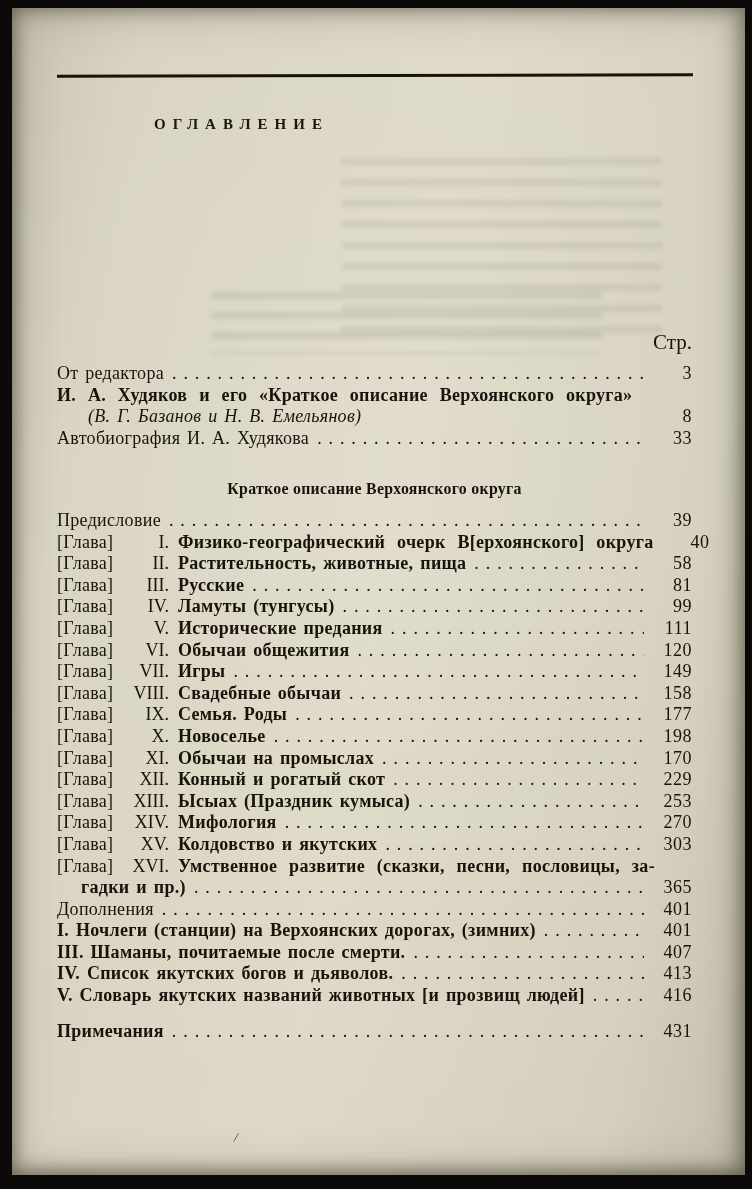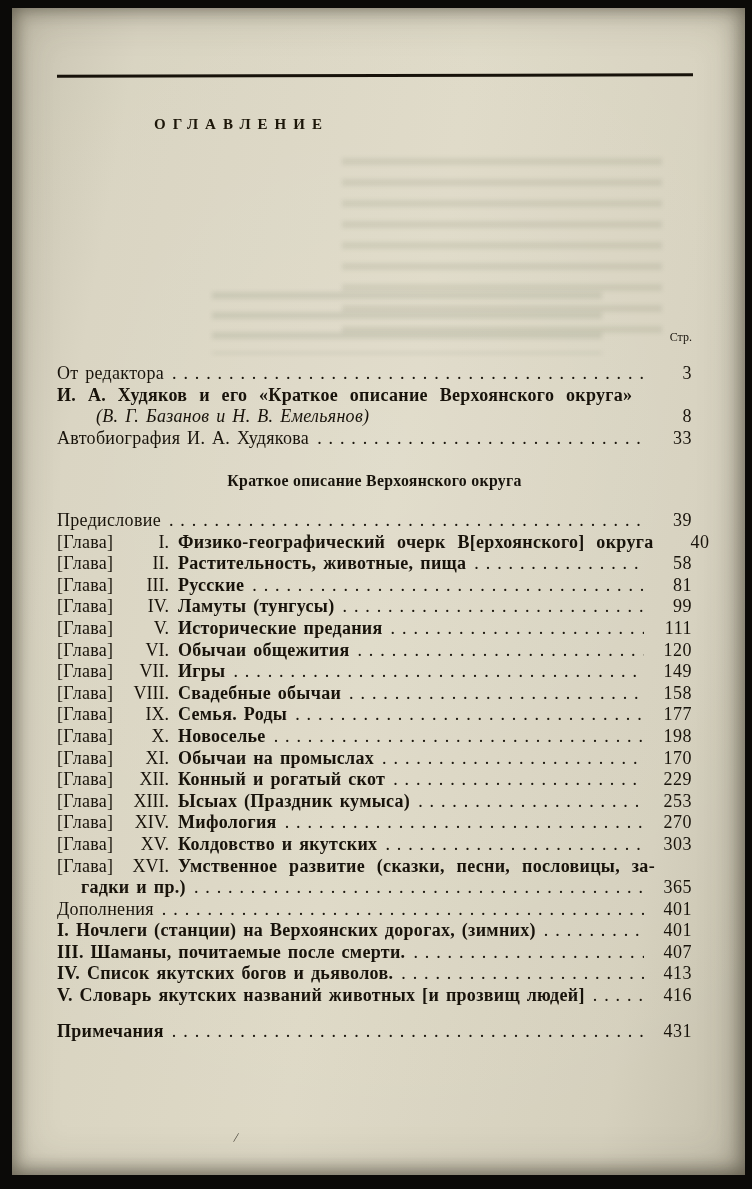--- a/index.html
+++ b/index.html
@@ -29,34 +29,34 @@
   }
   .ghost{position:absolute;pointer-events:none;}
   .g1{top:150px;left:330px;width:320px;height:180px;
       background:repeating-linear-gradient(180deg, rgba(108,114,88,0.13) 0 7px, transparent 7px 21px);
       filter:blur(2px);}
   .g2{top:284px;left:200px;width:390px;height:62px;
       background:repeating-linear-gradient(180deg, rgba(105,115,92,0.15) 0 7px, transparent 7px 20px);
       filter:blur(2px);}
   .str{
     position:absolute;top:322px;left:45px;right:53px;
-    text-align:right;font-size:12px;color:#17130c;
+    text-align:right;font-size:21px;color:#17130c;
   }
   .front{position:absolute;top:355px;left:45px;right:53px;}
   .section{
-    position:absolute;top:460px;left:45px;right:53px;margin:4px;
+    position:absolute;top:460px;left:45px;right:53px;margin:12px;
     text-align:center;font-size:15.8px;font-weight:700;color:#17130c;letter-spacing:.3px;
   }
   .entries{position:absolute;top:502px;left:45px;right:53px;}
   .row{
     display:flex;align-items:baseline;
     line-height:21.6px;font-size:18px;color:#18130b;
   }
   .row.gap{margin-top:14px;}
-  .row.ind1{margin-left:39px;}
+  .row.ind1{margin-left:31px;}
   .row.ind2{margin-left:24px;}
   .prefix{flex:none;width:60px;letter-spacing:.3px;}
   .num{flex:none;width:52px;text-align:right;margin-right:9px;}
   .label{flex:none;white-space:nowrap;letter-spacing:.3px;word-spacing:2px;}
   .label.b{font-weight:700;}
   .label.i{font-style:italic;}
   .label.w{word-spacing:7px;}
   .leader{
     flex:1 1 auto;overflow:hidden;white-space:nowrap;
     margin:0 14px 0 8px;letter-spacing:1.2px;color:#1c170e;

